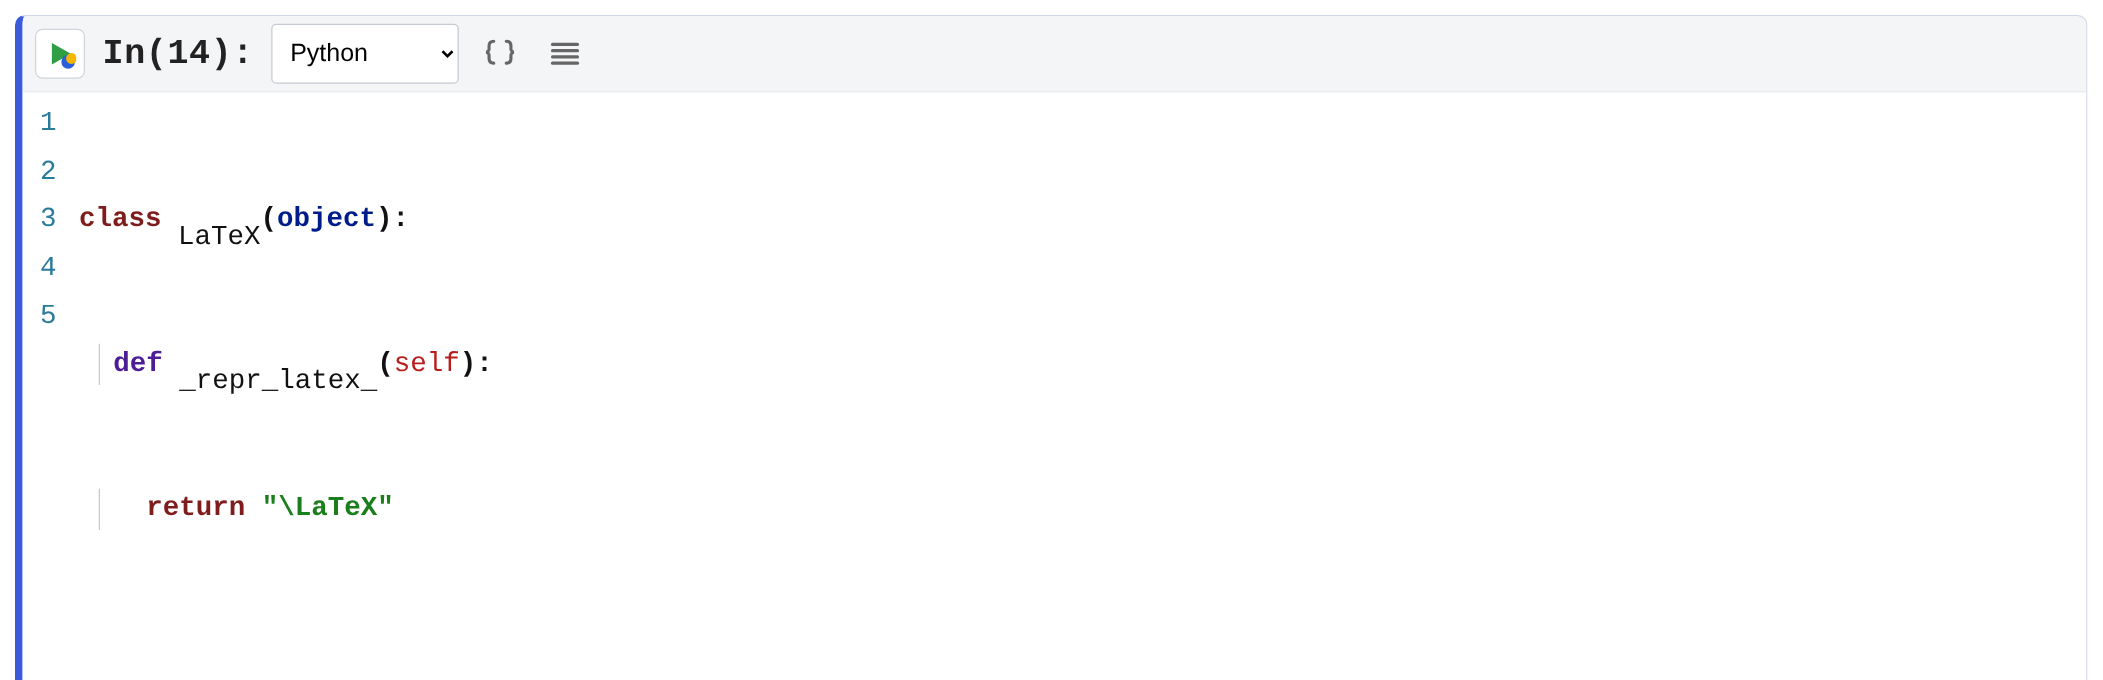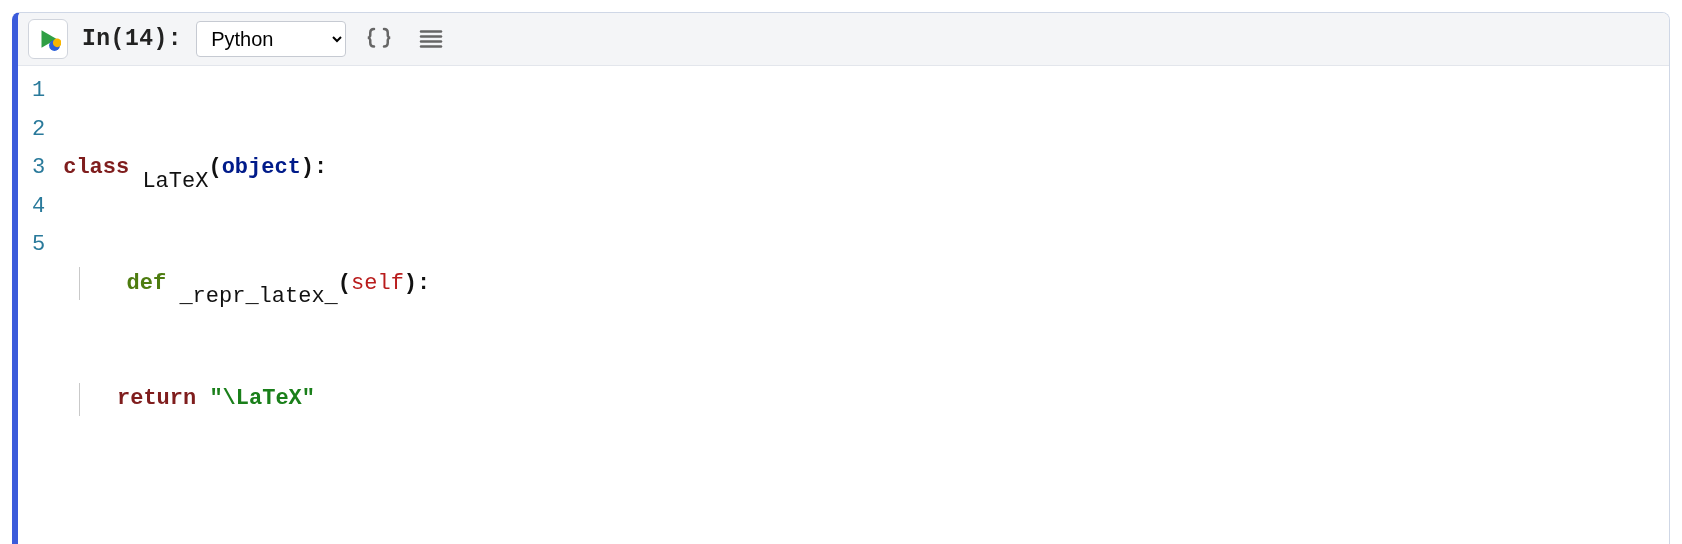--- a/index.html
+++ b/index.html
@@ -32,32 +32,32 @@
     border-radius: 6px;
     display: flex;
     align-items: center;
     justify-content: center;
     cursor: pointer;
     position: relative;
   }
   .run-btn svg { display: block; }
   .in-label {
     font-family: "SFMono-Regular", Consolas, "Liberation Mono", Menlo, monospace;
-    font-size: 23px;
+    font-size: 28px;
     font-weight: 700;
     color: #222;
     letter-spacing: 0.5px;
   }
   .lang-select {
     font-size: 20px;
     padding: 4px 10px;
     border: 1px solid #c6cad2;
     border-radius: 4px;
     background: #fff;
-    height: 36px;
+    height: 48px;
     min-width: 150px;
   }
   .tool-icon {
     color: #666;
     cursor: pointer;
     padding: 4px;
     display: flex;
     align-items: center;
     justify-content: center;
   }
@@ -96,21 +96,21 @@
     width: 0;
     border-left: 1px solid #c9c9c9;
     height: 1.5em;
     vertical-align: middle;
     margin-left: 0;
     margin-right: 0;
   }
 
   
   .kw   { color: #7f1d1d; font-weight: 700; }
-  .def  { color: #4d7c0f; font-weight: 700; margin-left: 36px; }
+  .def  { color: #4c1d95; font-weight: 700; }
   .builtin { color: #001b8a; font-weight: 700; }
   .name { color: #111; margin-top: 28px; }
   .fn   { color: #111; margin-top: 27px; }
   .self { color: #b91c1c; font-weight: 400; }
   .str  { color: #1a7f1a; font-weight: 700; }
   .punct{ color: #111; font-weight:700; }
 </style>
 </head>
 <body>
 

